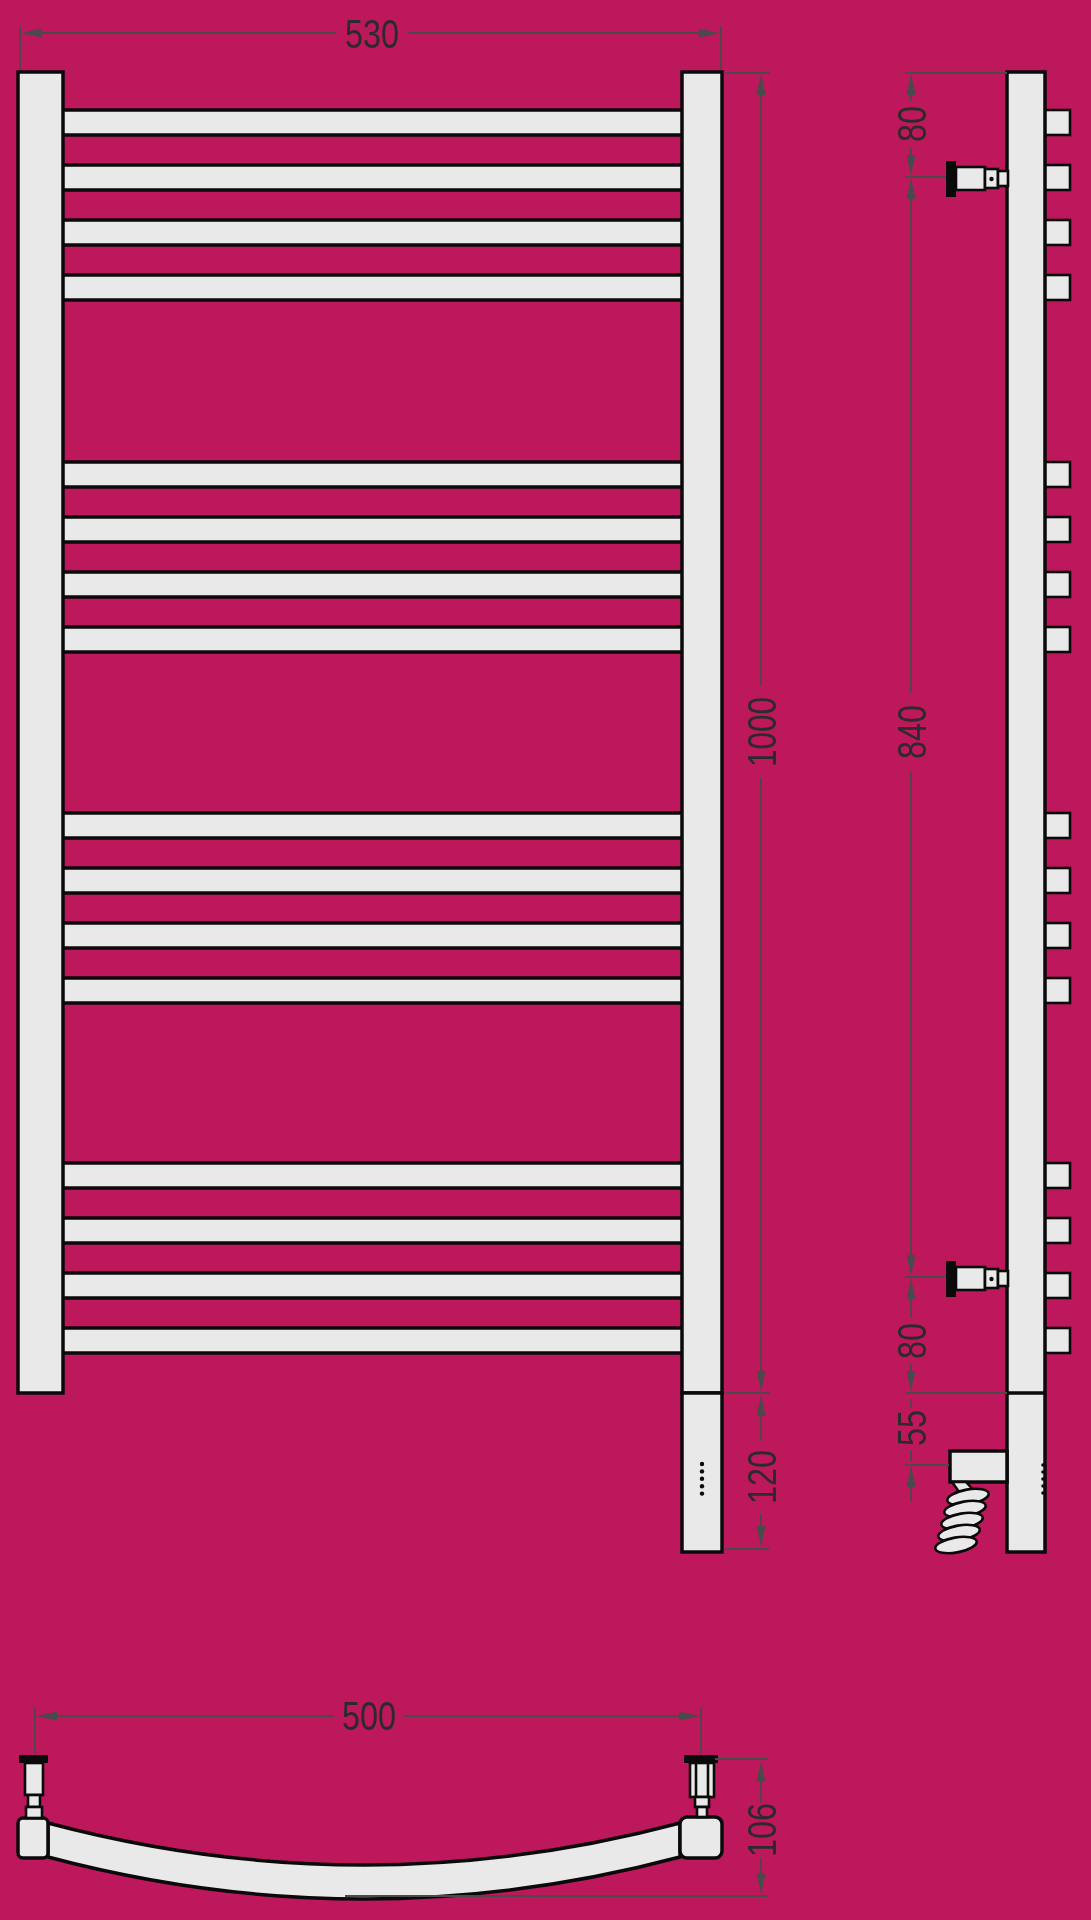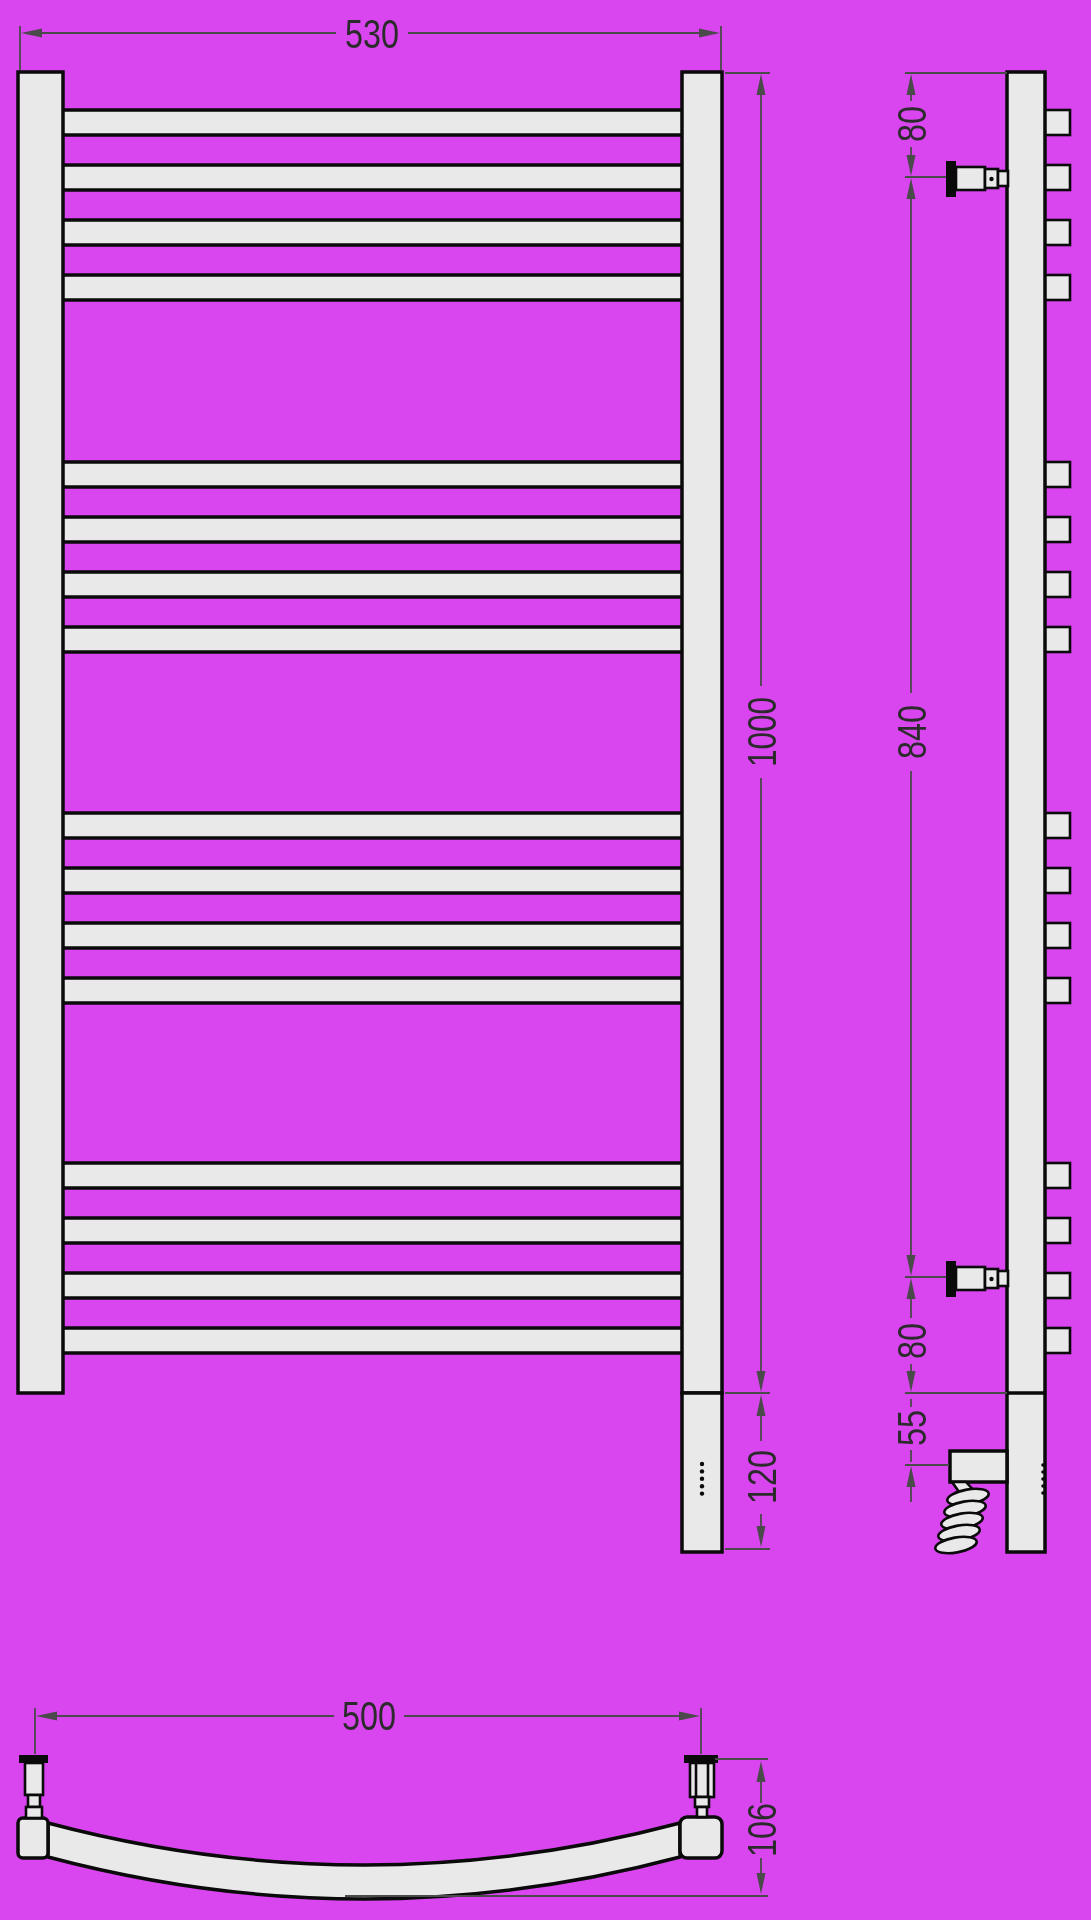--- a/index.html
+++ b/index.html
@@ -1,16 +1,16 @@
 <!DOCTYPE html>
 <html><head>
 <meta charset="utf-8">
 <style>
   html,body{margin:0;padding:0;background:#ffffff;}
-  .stage{width:1091px;height:1920px;background:#d946ef;margin:0 auto;position:relative;}
+  .stage{width:1091px;height:1920px;background:#be185d;margin:0 auto;position:relative;}
   svg{display:block;}
   .shape{fill:#e9e9e9;stroke:#0a0a0a;stroke-width:3.5;}
   .shape-thin{fill:#e9e9e9;stroke:#0a0a0a;stroke-width:2.6;}
   .solid{fill:#0a0a0a;stroke:none;}
   .dim{stroke:#4a4a4a;stroke-width:1.8;fill:none;}
   .arr{fill:#4a4a4a;stroke:none;}
   .dimtext{font-family:"Liberation Sans","DejaVu Sans",sans-serif;font-size:41px;fill:#2b2b2b;}
 </style>
 </head>
 <body>

